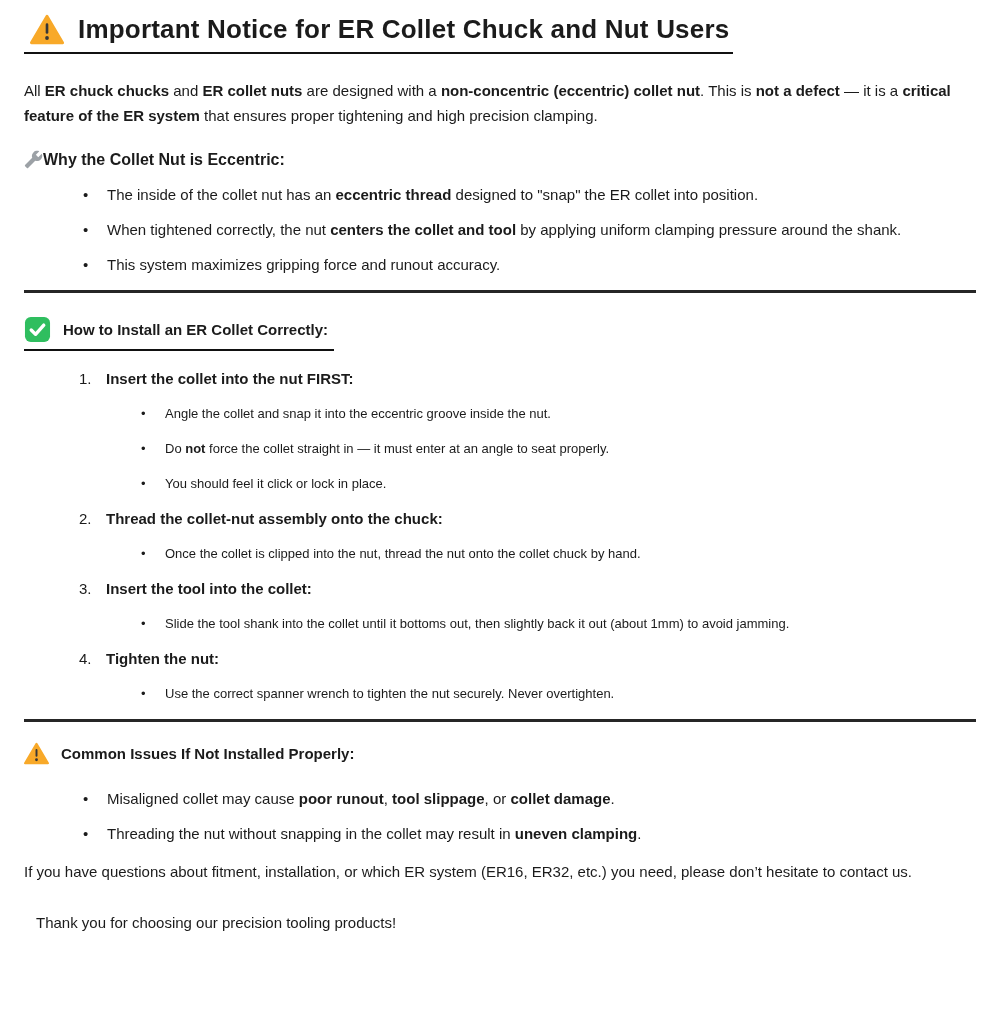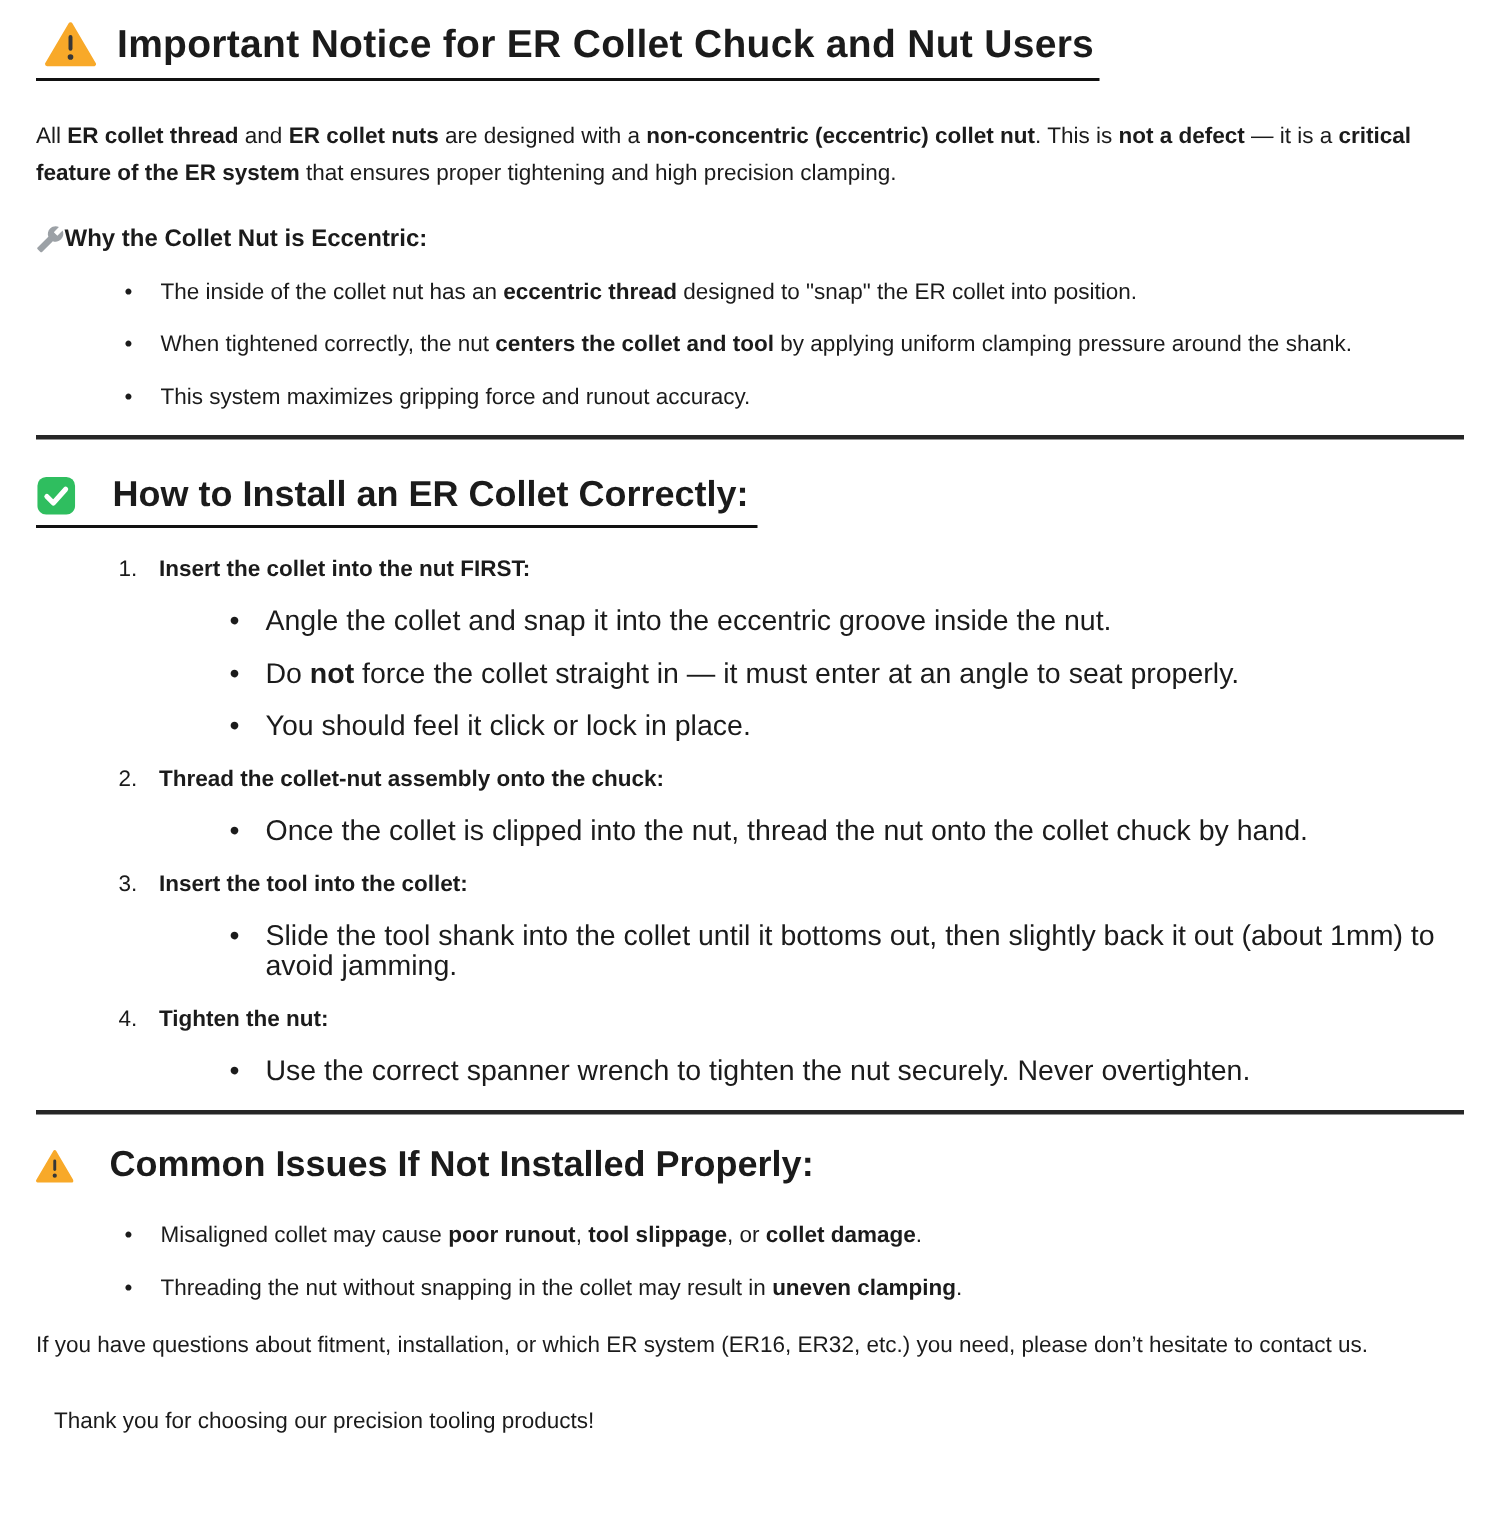--- a/index.html
+++ b/index.html
@@ -9,22 +9,22 @@
   }
   .page { padding:12px 24px 0 24px; }
 
   
   .h1-row {
     display:inline-flex; align-items:center; gap:14px;
     border-bottom:2px solid #111; padding:2px 4px 7px 6px; margin:0;
     font-size:26px; font-weight:bold; letter-spacing:.2px;
   }
   .h2-row {
-    display:inline-flex; align-items:center; gap:24px; margin:0;
-    font-size:24px; font-weight:bold;
+    display:inline-flex; align-items:center; gap:12px; margin:0;
+    font-size:15px; font-weight:bold;
   }
   .h2-underline { border-bottom:2px solid #111; padding:1px 6px 6px 0; }
   .h3-row {
     display:flex; align-items:center; margin:22px 0 0 0;
     font-size:16px; font-weight:bold;
   }
   .mt-h2a { margin-top:22px; }
   .mt-h2b { margin-top:20px; }
 
   
@@ -38,21 +38,21 @@
   
   ul.l1 { list-style:none; margin:16px 0 0 0; padding:0 0 0 57px; font-size:15px; }
   ul.l1 li { position:relative; padding-left:26px; margin:0 0 15px 0; line-height:20px; }
   ul.l1 li::before { content:"\2022"; position:absolute; left:2px; top:0; }
 
   
   .steps { margin:18px 0 0 55px; font-size:15px; }
   .step-head { line-height:20px; margin:0 0 15px 0; display:flex; }
   .step-num { width:27px; flex:0 0 27px; font-weight:normal; }
   .step-title { font-weight:bold; }
-  ul.sub { list-style:none; margin:12px; padding:0 0 0 60px; font-size:19px; }
+  ul.sub { list-style:none; margin:0; padding:0 0 0 60px; font-size:13px; }
   ul.sub li { position:relative; padding-left:26px; margin:0 0 15px 0; line-height:20px; }
   ul.sub li::before { content:"\2022"; position:absolute; left:2px; top:0; }
 
   b { font-weight:bold; }
   .icon { display:inline-flex; flex:0 0 auto; }
 </style>
 </head>
 <body>
 
 <div class="page">
@@ -63,21 +63,21 @@
       <svg width="34" height="31" viewBox="0 0 36 32" aria-hidden="true">
         <path d="M18 2 L34.5 30 L1.5 30 Z" fill="#F8A929" stroke="#F8A929" stroke-width="3" stroke-linejoin="round"></path>
         <rect x="16.6" y="9.5" width="2.8" height="11" rx="1.4" fill="#373737"></rect>
         <circle cx="18" cy="25" r="2" fill="#373737"></circle>
       </svg>
     </span>
     <span>Important Notice for ER Collet Chuck and Nut Users</span>
   </h1>
 
   
-  <p class="para"><span>All </span><b>ER collet thread</b><span> and </span><b>ER collet nuts</b><span> are designed with a </span><b>non-concentric (eccentric) collet nut</b><span>. This is </span><b>not a defect</b><span> — it is a </span><b>critical feature of the ER system</b><span> that ensures proper tightening and high precision clamping.</span></p>
+  <p class="para"><span>All </span><b>ER chuck chucks</b><span> and </span><b>ER collet nuts</b><span> are designed with a </span><b>non-concentric (eccentric) collet nut</b><span>. This is </span><b>not a defect</b><span> — it is a </span><b>critical feature of the ER system</b><span> that ensures proper tightening and high precision clamping.</span></p>
 
   
   <div class="h3-row">
     <span class="icon">
       <svg width="19" height="19" viewBox="0 0 24 24" aria-hidden="true">
         <g transform="translate(24,0) scale(-1,1)">
           <path d="M22.7 19l-9.1-9.1c.9-2.3.4-5-1.5-6.9-2-2-5-2.4-7.4-1.3L9 6 6 9 1.6 4.7C.4 7.1.9 10.1 2.9 12.1c1.9 1.9 4.6 2.4 6.9 1.5l9.1 9.1c.4.4 1 .4 1.4 0l2.3-2.3c.5-.4.5-1.1.1-1.4z" fill="#9CA1A6"></path>
         </g>
       </svg>
     </span>

